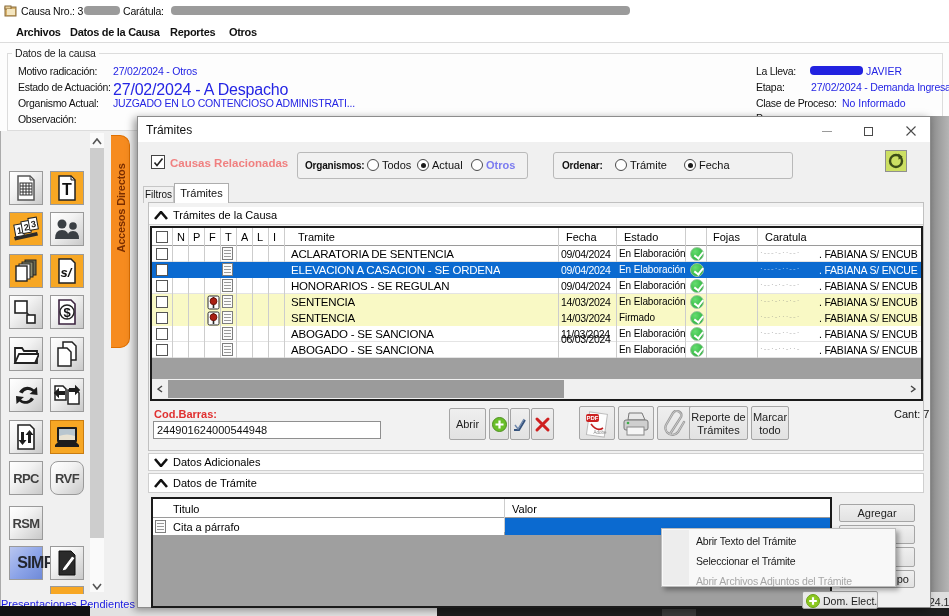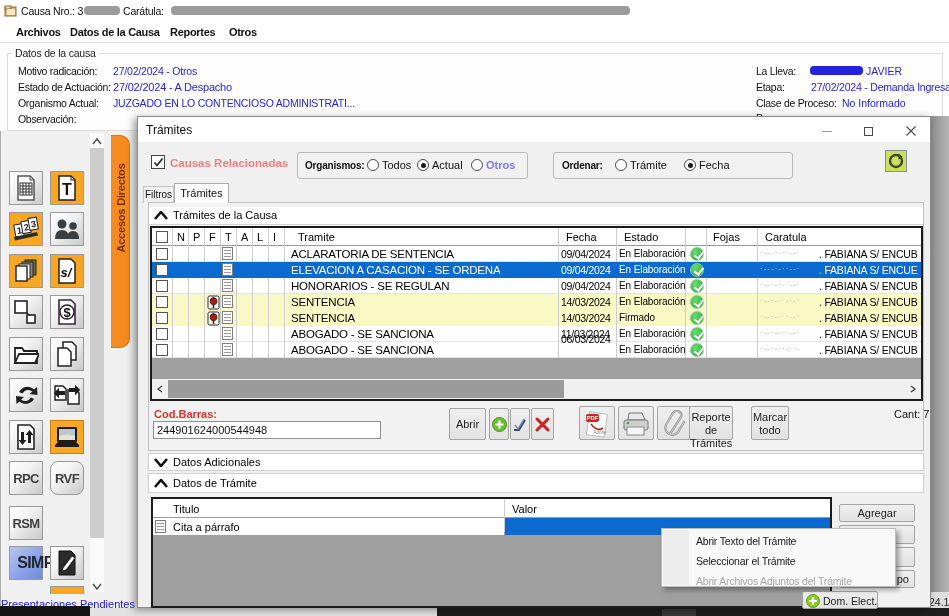--- a/index.html
+++ b/index.html
@@ -53,21 +53,21 @@
 <div class="abs" style="left:16px;top:26px;font-size:11px;font-weight:bold;color:#111;letter-spacing:-0.3px;">Archivos</div>
 <div class="abs" style="left:70px;top:26px;font-size:11px;font-weight:bold;color:#111;letter-spacing:-0.3px;">Datos de la Causa</div>
 <div class="abs" style="left:170px;top:26px;font-size:11px;font-weight:bold;color:#111;letter-spacing:-0.3px;">Reportes</div>
 <div class="abs" style="left:229px;top:26px;font-size:11px;font-weight:bold;color:#111;letter-spacing:-0.3px;">Otros</div>
 
 <div class="abs" style="left:7px;top:53px;width:936px;height:78px;border:1px solid #dcdcdc;box-sizing:border-box;"></div>
 <div class="abs" style="left:12px;top:47px;background:#fdfdfd;padding:0 3px;font-size:10.5px;color:#222;letter-spacing:-0.2px;">Datos de la causa</div>
 <div class="abs" style="left:18px;top:65px;font-size:10.5px;color:#111;letter-spacing:-0.3px;">Motivo radicación:</div>
 <div class="abs blue" style="left:113px;top:65px;font-size:10.5px;letter-spacing:-0.2px;">27/02/2024 - Otros</div>
 <div class="abs" style="left:18px;top:81px;font-size:10.5px;color:#111;letter-spacing:-0.3px;">Estado de Actuación:</div>
-<div class="abs blue" style="left:113px;top:81px;font-size:11px;letter-spacing:-0.2px;text-align:right;">27/02/2024 - A Despacho</div>
+<div class="abs blue" style="left:113px;top:81px;font-size:16px;letter-spacing:-0.2px;text-align:right;">27/02/2024 - A Despacho</div>
 <div class="abs" style="left:18px;top:97px;font-size:10.5px;color:#111;letter-spacing:-0.3px;">Organismo Actual:</div>
 <div class="abs blue" style="left:113px;top:97px;font-size:10.5px;letter-spacing:-0.2px;">JUZGADO EN LO CONTENCIOSO ADMINISTRATI...</div>
 <div class="abs" style="left:18px;top:113px;font-size:10.5px;color:#111;letter-spacing:-0.3px;">Observación:</div>
 <div class="abs" style="left:756px;top:65px;font-size:10.5px;color:#111;letter-spacing:-0.3px;">La Lleva:</div>
 <div class="abs" style="left:810px;top:66px;width:53px;height:9px;background:#2222e0;border-radius:4px;"></div>
 <div class="abs blue" style="left:866px;top:65px;font-size:10.5px;">JAVIER</div>
 <div class="abs" style="left:756px;top:81px;font-size:10.5px;color:#111;letter-spacing:-0.3px;">Etapa:</div>
 <div class="abs blue" style="left:811px;top:81px;font-size:10.5px;letter-spacing:-0.2px;white-space:nowrap;">27/02/2024 - Demanda Ingresad</div>
 <div class="abs" style="left:756px;top:97px;font-size:10.5px;color:#111;letter-spacing:-0.3px;">Clase de Proceso:</div>
 <div class="abs blue" style="left:842px;top:97px;font-size:10.5px;">No Informado</div>
@@ -443,21 +443,21 @@
         <rect x="6" y="16" width="17" height="8" fill="#f6f6f6" stroke="#888"></rect>
         <circle cx="7" cy="12" r="1.3" fill="#3fae49"></circle>
       </svg>
   </div>
   <div class="btn" style="left:519px;top:289px;width:36px;height:34px;">
     <svg style="margin-top:3px" width="26" height="28" viewBox="0 0 26 28">
         <path d="M8 24 L19 7 a4.5 4.5 0 0 0 -8 -4 L4 15 a7 7 0 0 0 12 7 L22 12" fill="none" stroke="#9a9a9a" stroke-width="2.4" stroke-linecap="round"></path>
         <path d="M8 24 L19 7 a4.5 4.5 0 0 0 -8 -4 L4 15 a7 7 0 0 0 12 7 L22 12" fill="none" stroke="#c9c9c9" stroke-width="1" stroke-linecap="round"></path>
       </svg>
   </div>
-  <div class="btn" style="left:551px;top:289px;width:44px;height:34px;font-size:11px;line-height:13px;padding-top:4px;box-sizing:border-box;">Reporte de<br>Trámites</div>
+  <div class="btn" style="left:551px;top:289px;width:59px;height:34px;font-size:11px;line-height:13px;padding-top:4px;box-sizing:border-box;">Reporte de<br>Trámites</div>
   <div class="btn" style="left:613px;top:289px;width:38px;height:34px;font-size:11px;line-height:13px;padding-top:4px;box-sizing:border-box;">Marcar<br>todo</div>
   <div class="abs" style="left:756px;top:291px;font-size:11px;color:#111;white-space:nowrap;">Cant: 7</div>
 
   <div class="band" style="left:10px;top:336px;width:776px;height:18px;border:1px solid #cfcfcf;box-sizing:border-box;"></div>
   <svg class="abs" style="left:16px;top:341px;" width="14" height="9" viewBox="0 0 14 9">
       <path d="M1 1 L7 8 L13 1" stroke="#111" stroke-width="2.6" fill="none"></path>
     </svg>
   <div class="bandtxt" style="left:35px;top:339px;">Datos Adicionales</div>
   <div class="band" style="left:10px;top:356px;width:776px;height:20px;border:1px solid #cfcfcf;box-sizing:border-box;"></div>
   <svg class="abs" style="left:16px;top:362px;" width="14" height="9" viewBox="0 0 14 9">

